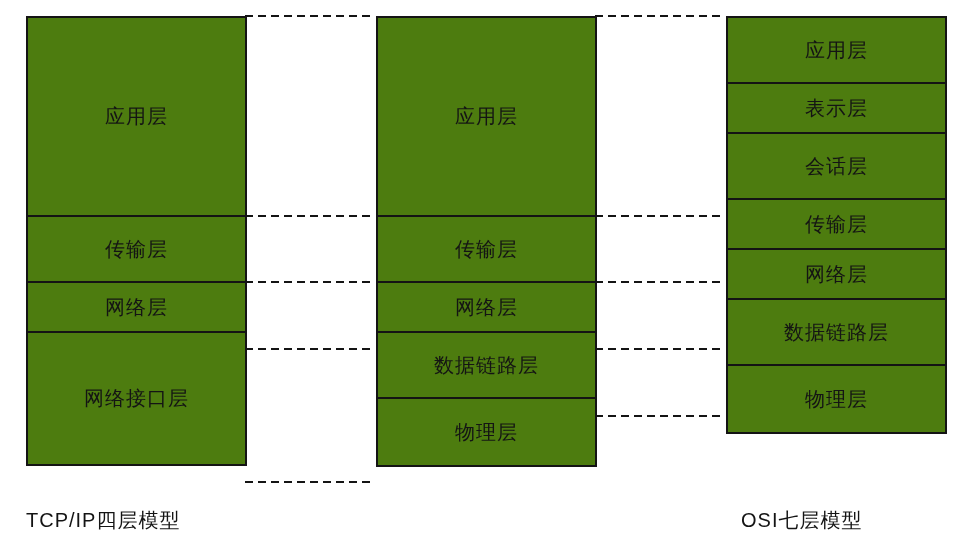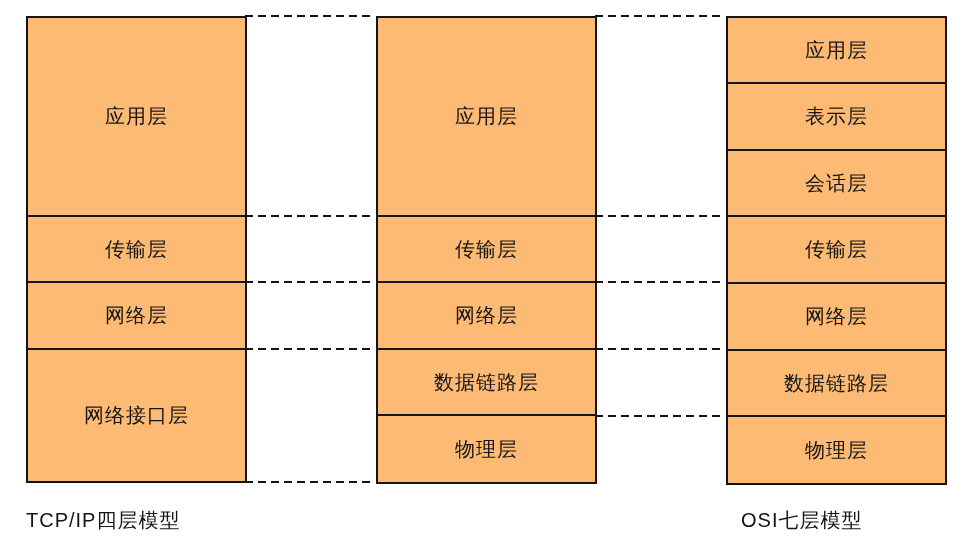--- a/index.html
+++ b/index.html
@@ -14,36 +14,36 @@
     background: #ffffff;
     font-family: "Liberation Sans", sans-serif;
     color: #141414;
     overflow: hidden;
   }
   .col {
     position: absolute;
     top: 16px;
     width: 217px;
     border: 2px solid #141414;
-    background: #fdba74;
+    background: #4d7c0f;
     box-sizing: content-box;
   }
   .row {
     box-sizing: border-box;
     border-bottom: 2px solid #141414;
     display: flex;
     align-items: center;
     justify-content: center;
     font-size: 20px;
     letter-spacing: 1px;
   }
   .row:last-child { border-bottom: none; }
   
   .h1a { height: 66px; }
-  .h1b { height: 67px; }
+  .h1b { height: 50px; }
   .h3  { height: 199px; }  
   .h2  { height: 131px; align-items: center; }  
   .dash {
     position: absolute;
     height: 2px;
     width: 130px;
     background: repeating-linear-gradient(90deg, #141414 0 8px, transparent 8px 13px);
   }
   .col-title {
     position: absolute;

